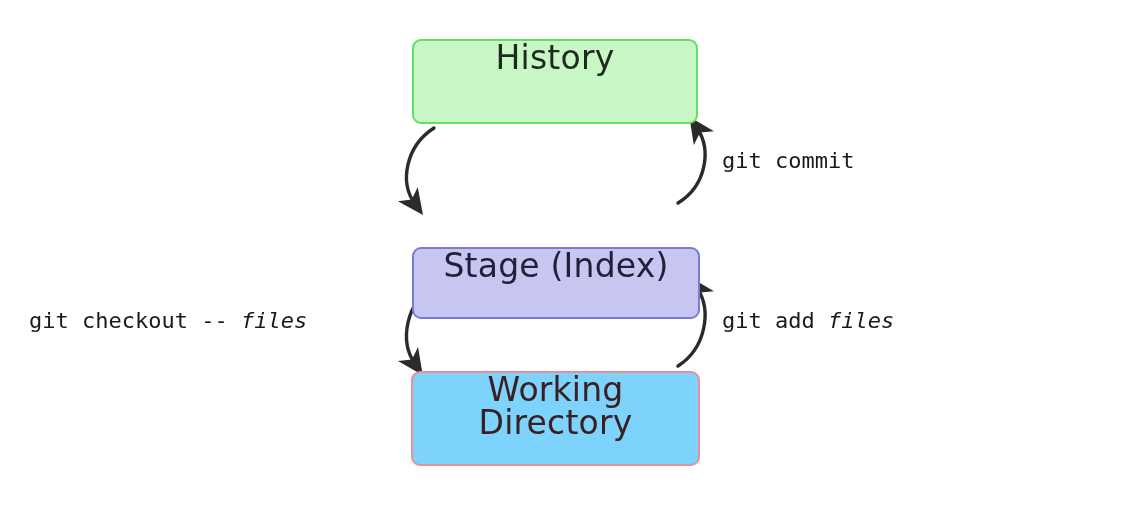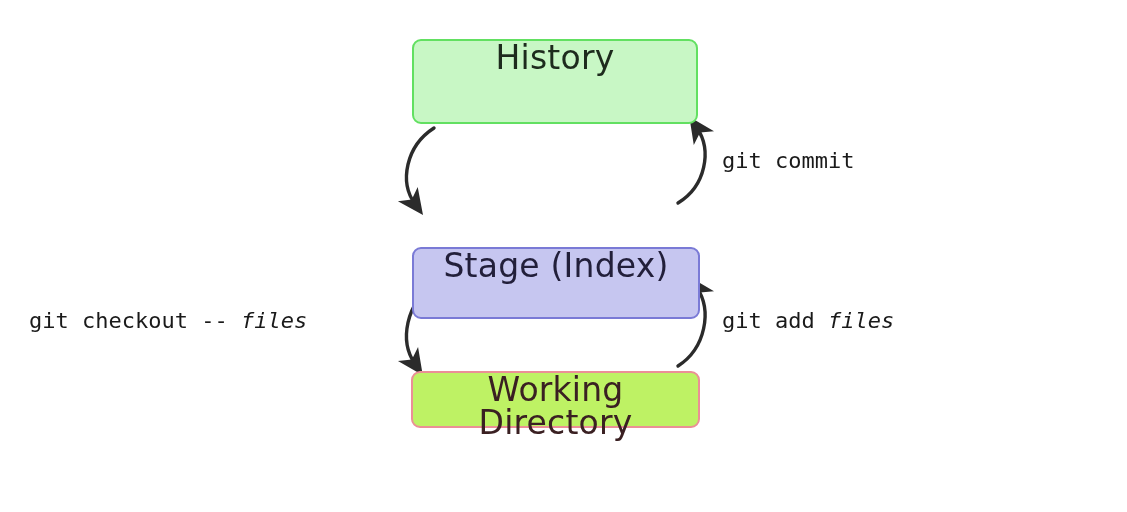--- a/index.html
+++ b/index.html
@@ -59,22 +59,22 @@
     background: #c6c6f0;
     border-color: #7a7ad6;
     color: #221f3a;
     margin-top: 40px;
   }
 
   #node-working {
     left: 411px;
     top: 371px;
     width: 289px;
-    height: 57px;
-    background: #bef264;
+    height: 95px;
+    background: #7dd3fc;
     border-color: #eb8f96;
     color: #3a2022;
   }
 
   
   #arrow-layer {
     position: absolute;
     left: 0;
     top: 0;
     width: 1127px;

